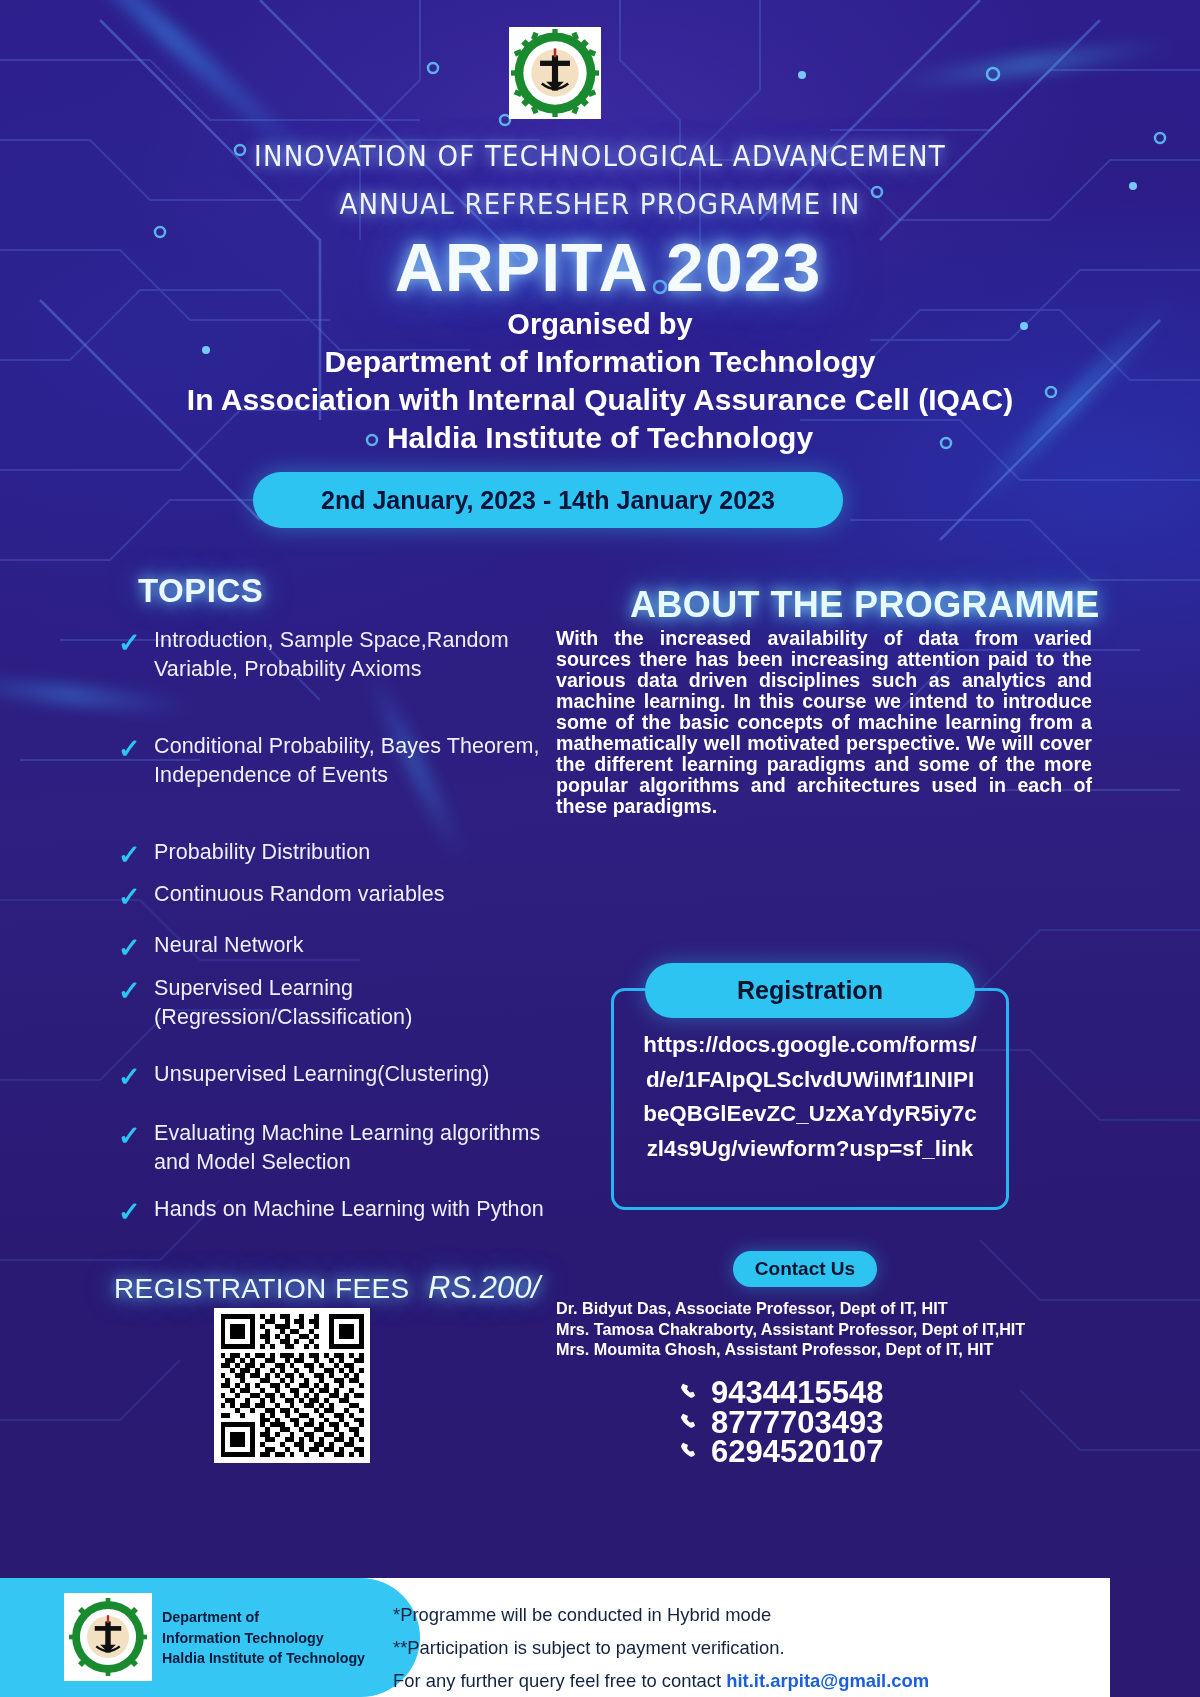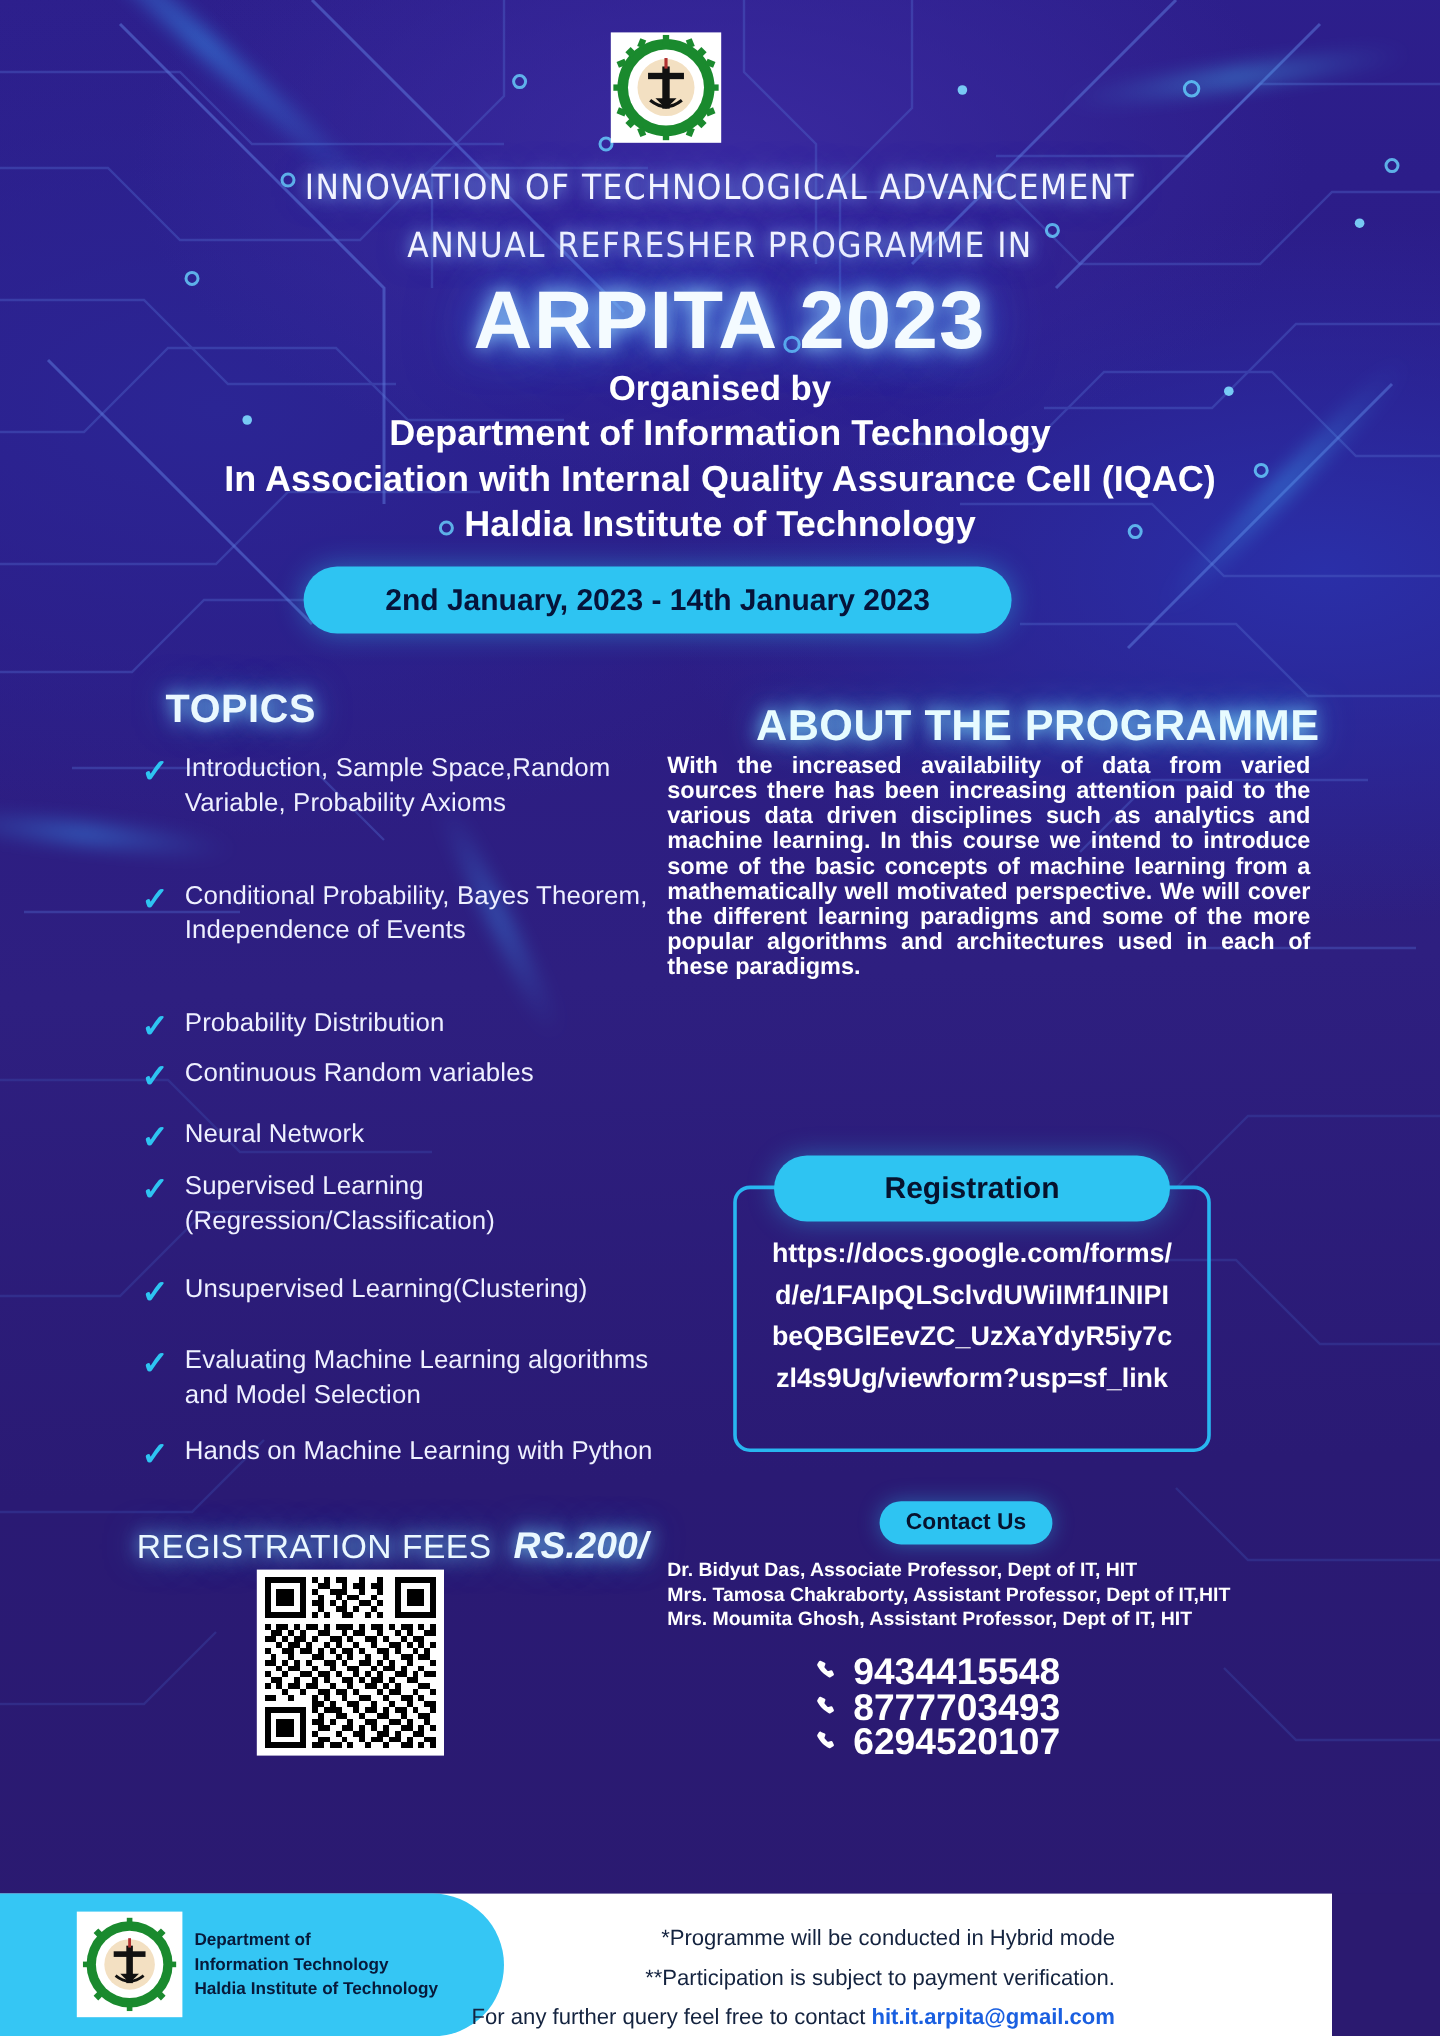--- a/index.html
+++ b/index.html
@@ -130,21 +130,21 @@
   }
 
   
   .fees-label{
     position:absolute; left:114px; top:1273px;
     font-size:28px; font-weight:normal; color:#eaf8ff; letter-spacing:.4px;
     text-shadow:0 0 14px rgba(130,220,255,.95), 0 0 28px rgba(60,170,255,.7);
   }
   .fees-amt{
     position:absolute; left:428px; top:1270px;
-    font-size:31px; font-weight:bold; color:#eaf8ff; font-style:italic;
+    font-size:31px; font-weight:normal; color:#eaf8ff; font-style:italic;
     text-shadow:0 0 14px rgba(130,220,255,.95), 0 0 28px rgba(60,170,255,.7);
   }
   .qr{
     position:absolute; left:214px; top:1308px;
     width:156px; height:155px; background:#fff; padding:6px;
   }
   .qr svg{ display:block; width:100%; height:100%; }
 
   
   .contact-pill{
@@ -180,21 +180,21 @@
     position:absolute; left:64px; top:15px;
     width:88px; height:88px; background:#fff;
     display:flex; align-items:center; justify-content:center;
   }
   .footer-dept{
     position:absolute; left:162px; top:29px;
     color:#071a3b; font-size:14.3px; font-weight:bold; line-height:20.5px;
   }
   .footer-notes{
     position:absolute; left:393px; top:20px;
-    color:#14233f; font-size:18.4px; line-height:33px; font-weight:400;text-align:right;
+    color:#14233f; font-size:18.4px; line-height:33px; font-weight:400;
   }
   .mail{ color:#1a5fe0; font-weight:bold; }
 
   
   .right-strip{
     position:absolute; right:0; bottom:0; width:90px; height:119px;
     background:#2b1a70;
   }
 </style>
 </head>

